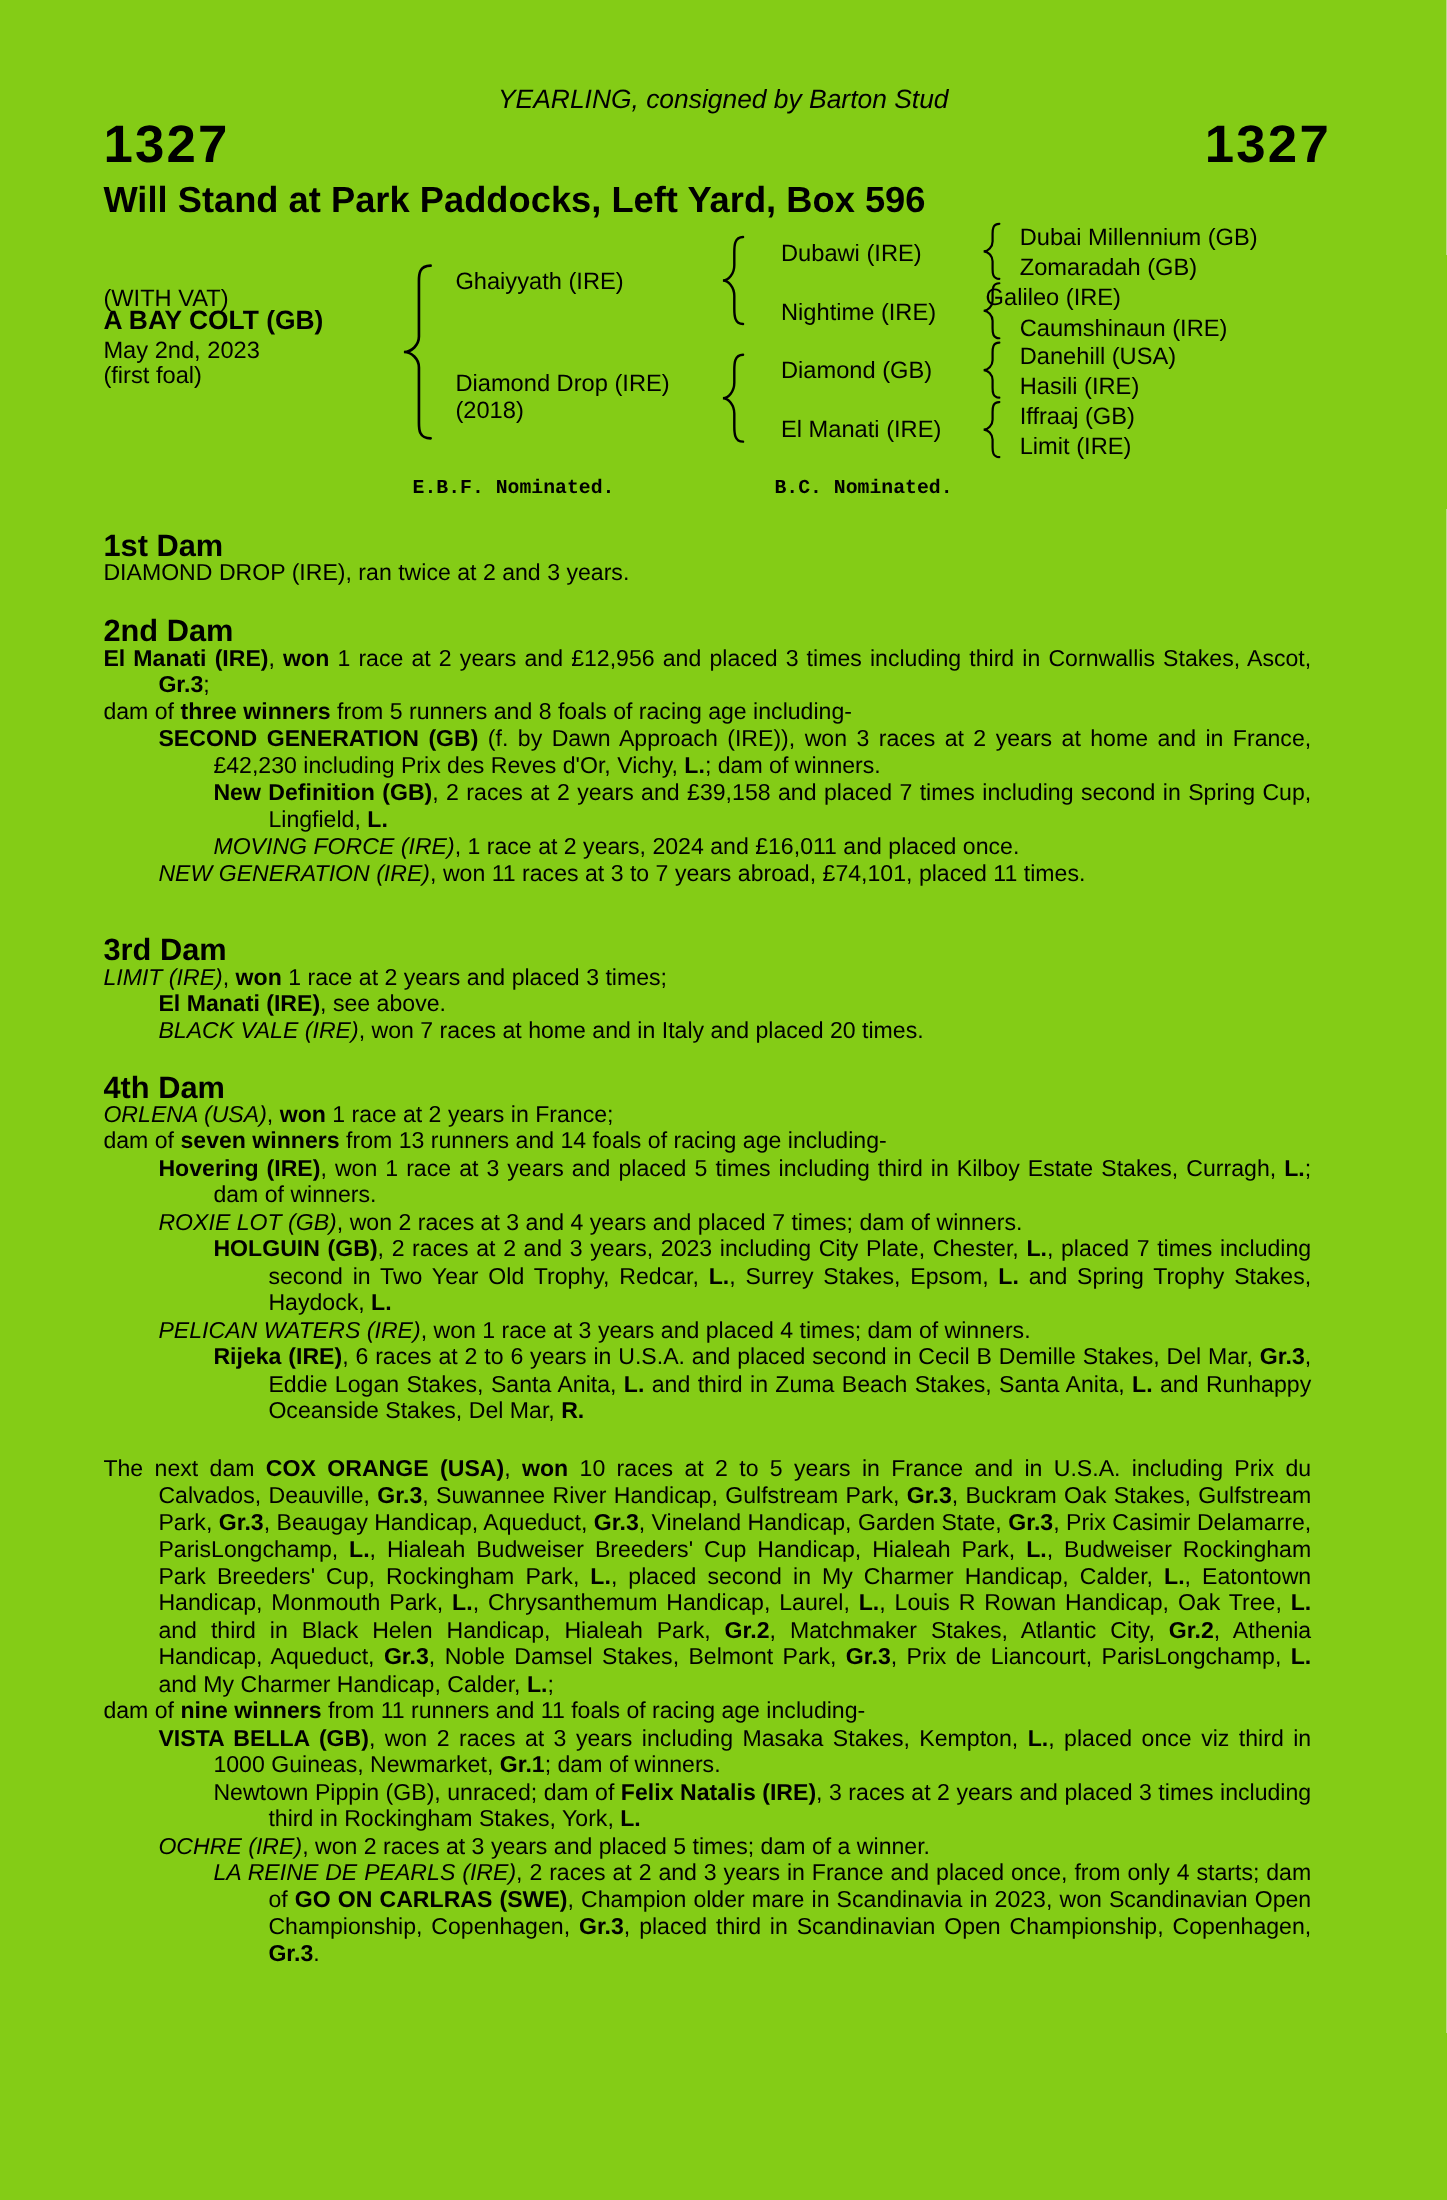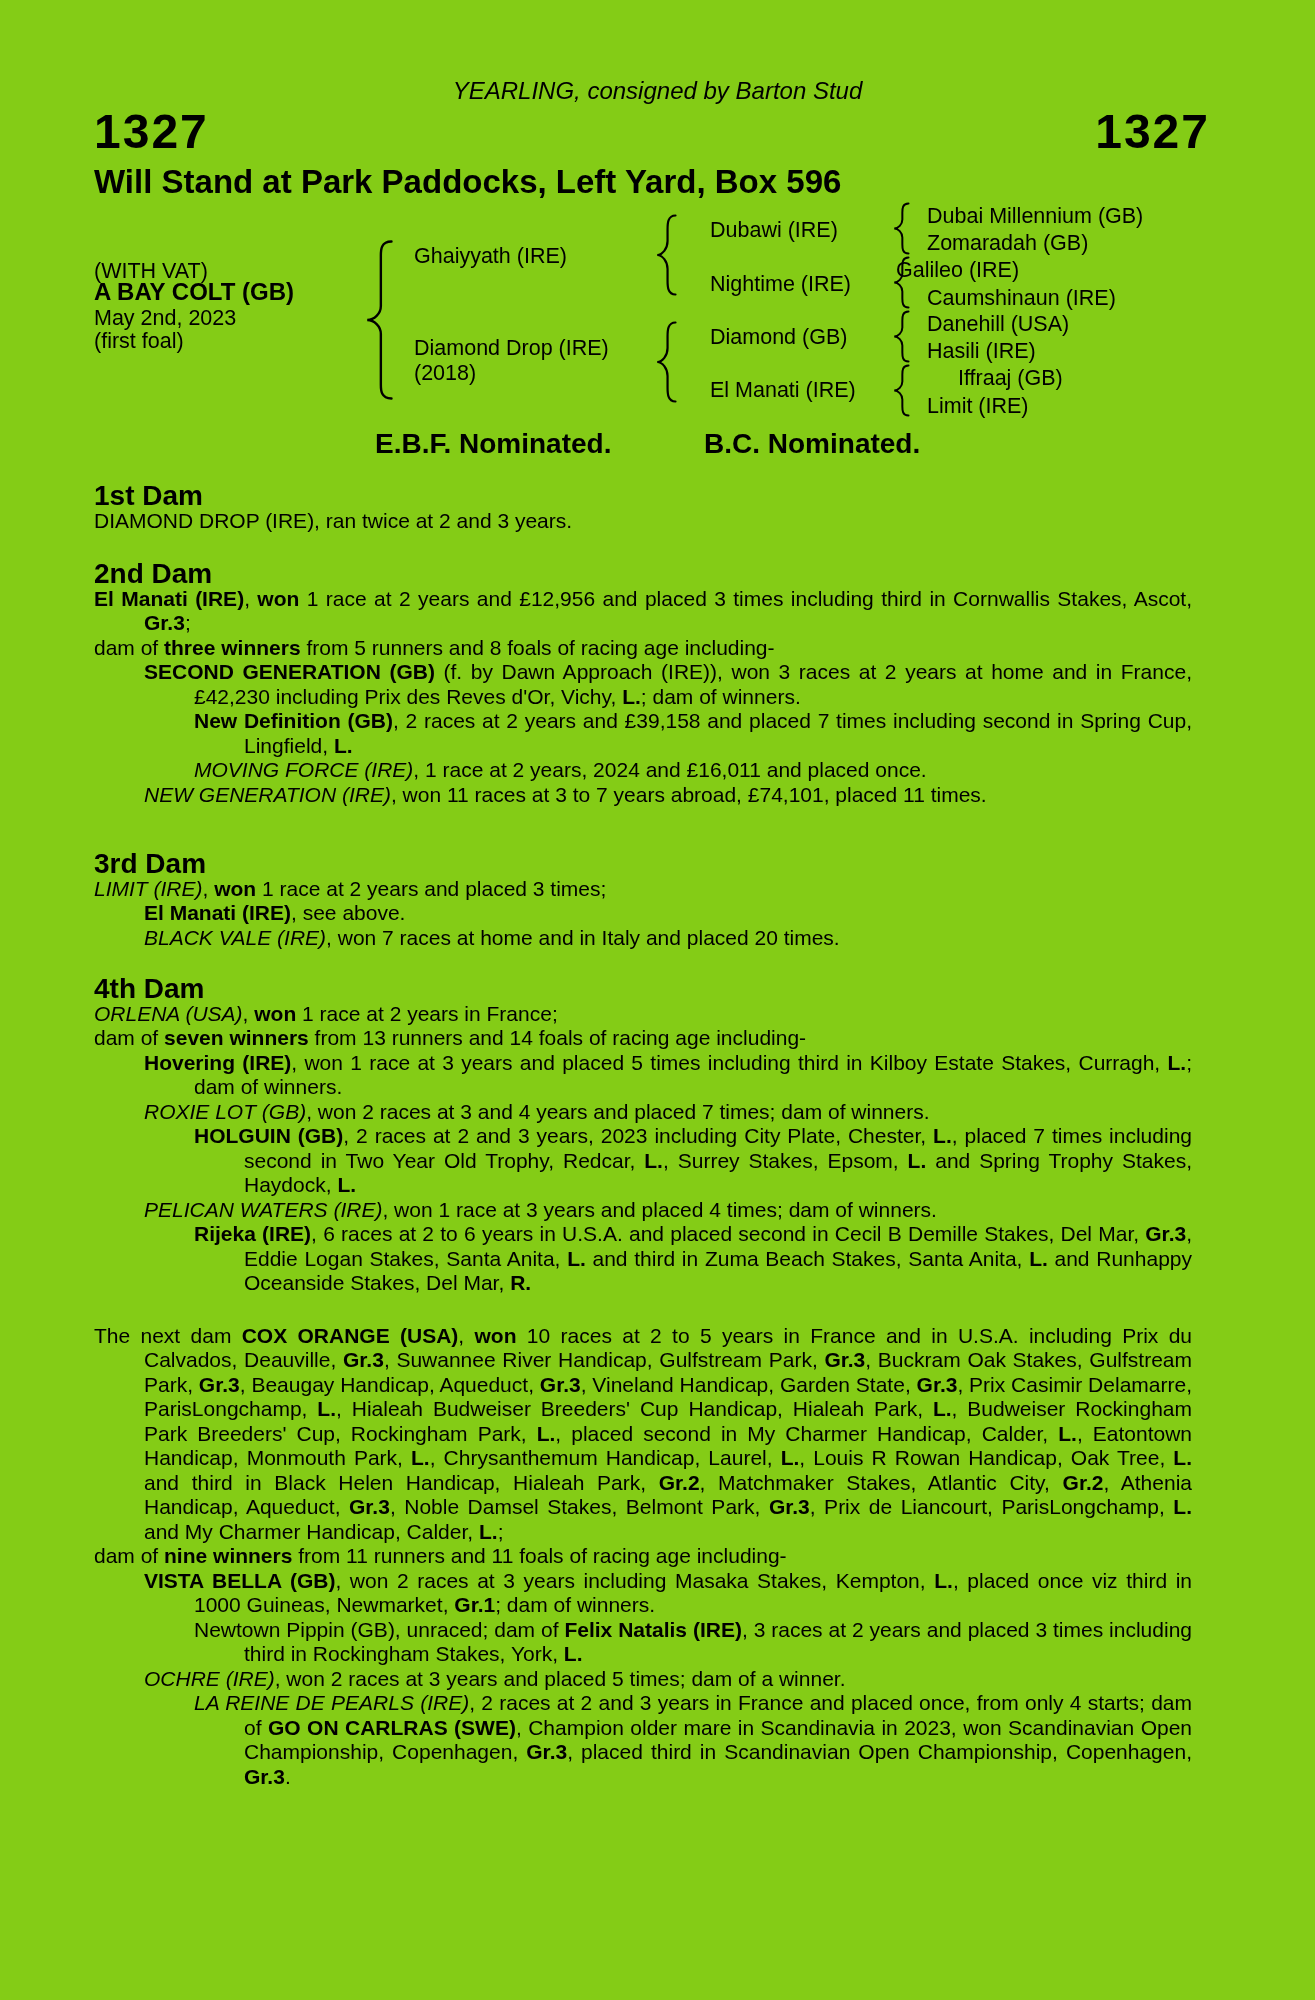--- a/index.html
+++ b/index.html
@@ -20,21 +20,21 @@
   .lot-left{left:94px;}
   .lot-right{right:105px;}
   .stand-line{
     position:absolute;left:94px;top:168px;
     font-weight:bold;font-size:33px;line-height:28px;
   }
   
   .pedigree{position:absolute;left:0;top:0;width:1315px;height:430px;}
   .pd{position:absolute;font-size:21.5px;line-height:24px;white-space:nowrap;}
   .pd.bold{font-weight:bold;font-size:24px;}
-  .noms{position:absolute;left:0;top:430px;width:1315px;height:30px;font-weight:bold;font-size:28px;line-height:28px;}
+  .noms{position:absolute;left:0;top:430px;width:1315px;height:30px;font-weight:bold;font-size:18px;line-height:28px;font-family:Liberation Mono, monospace;}
   .nom-ebf{position:absolute;left:375px;top:0;}
   .nom-bc{position:absolute;left:704px;top:0;}
   
   .sections{
     position:absolute;left:94px;top:484px;width:1098px;
     font-size:21px;line-height:24.5px;
   }
   .dam-heading{font-weight:bold;font-size:28px;}
   .entry{margin:0;text-align:justify;}
   .entry .b{font-weight:bold;}
@@ -72,21 +72,21 @@
     <span class="pd" style="left:710px;top:272px;">Nightime (IRE)</span>
     <span class="pd" style="left:710px;top:325px;">Diamond (GB)</span>
     <span class="pd" style="left:710px;top:378px;">El Manati (IRE)</span>
 
     <span class="pd" style="left:927px;top:204px;">Dubai Millennium (GB)</span>
     <span class="pd" style="left:927px;top:231px;">Zomaradah (GB)</span>
     <span class="pd" style="left:896px;top:258px;">Galileo (IRE)</span>
     <span class="pd" style="left:927px;top:286px;">Caumshinaun (IRE)</span>
     <span class="pd" style="left:927px;top:312px;">Danehill (USA)</span>
     <span class="pd" style="left:927px;top:339px;">Hasili (IRE)</span>
-    <span class="pd" style="left:927px;top:366px;margin-left:31px;">Iffraaj (GB)</span>
+    <span class="pd" style="left:927px;top:366px;">Iffraaj (GB)</span>
     <span class="pd" style="left:927px;top:394px;">Limit (IRE)</span>
   <svg width="27" height="160" style="position: absolute; left: 366px; top: 240px; overflow: visible;">
         <path d="M 25.5 1.5 C 14.850000000000001 1.5 14.850000000000001 9.9 14.850000000000001 15.5 L 14.850000000000001 66 C 14.850000000000001 73.7 8.167500000000002 80 1.2 80 C 8.167500000000002 80 14.850000000000001 86.3 14.850000000000001 94 L 14.850000000000001 144.5 C 14.850000000000001 150.1 14.850000000000001 158.5 25.5 158.5" fill="none" stroke="#000" stroke-width="2.4" stroke-linecap="round"></path>
       </svg>
       <svg width="21" height="82" style="position: absolute; left: 656px; top: 214px; overflow: visible;">
         <path d="M 19.5 1.5 C 11.55 1.5 11.55 9.864 11.55 15.440000000000001 L 11.55 27.06 C 11.55 34.727 6.352500000000001 41 1.2 41 C 6.352500000000001 41 11.55 47.273 11.55 54.94 L 11.55 66.56 C 11.55 72.136 11.55 80.5 19.5 80.5" fill="none" stroke="#000" stroke-width="2.2" stroke-linecap="round"></path>
       </svg>
       <svg width="21" height="82" style="position: absolute; left: 656px; top: 321px; overflow: visible;">
         <path d="M 19.5 1.5 C 11.55 1.5 11.55 9.864 11.55 15.440000000000001 L 11.55 27.06 C 11.55 34.727 6.352500000000001 41 1.2 41 C 6.352500000000001 41 11.55 47.273 11.55 54.94 L 11.55 66.56 C 11.55 72.136 11.55 80.5 19.5 80.5" fill="none" stroke="#000" stroke-width="2.2" stroke-linecap="round"></path>
       </svg>

